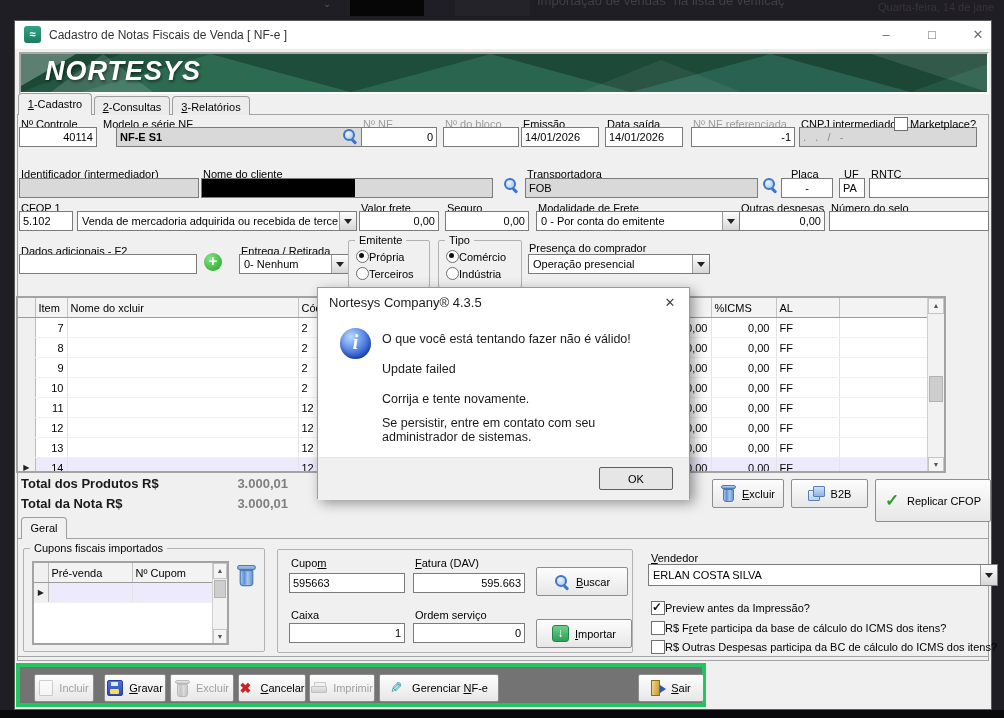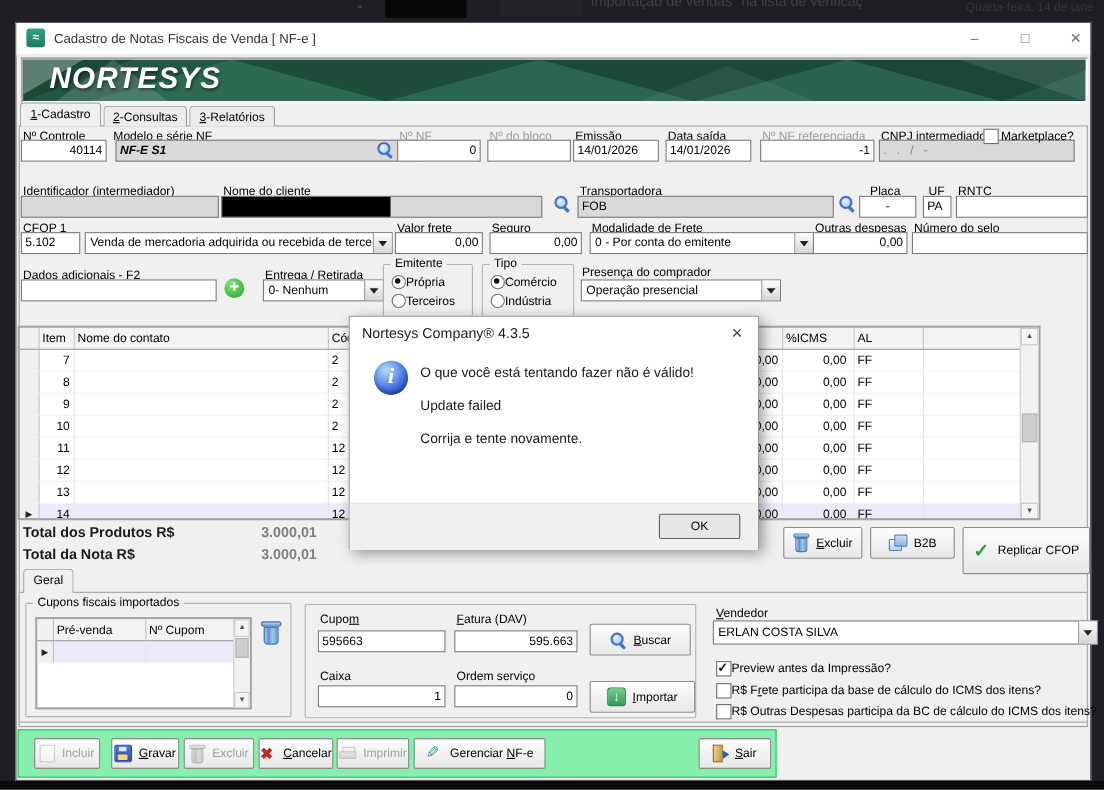--- a/index.html
+++ b/index.html
@@ -65,21 +65,21 @@
   table.grid td.filler,table.grid th.filler{border-right:none}
   table.grid tr.sel td{background:#eceafb}
   table.grid tr.sel td.rowsel{background:#f0f0f0}
   .a-r{text-align:right}
   .pad6{padding-right:6px !important}
   
   .vsb{position:absolute;background:#f2f2f2;border-left:1px solid #cfcfcf;box-sizing:border-box}
   .vsb .arr{position:absolute;left:0;right:0;height:16px;background:#f4f4f4;border:1px solid #c5c5c5;
     box-sizing:border-box;text-align:center;font-size:7px;color:#555;line-height:14px}
   .vsb .thumb{position:absolute;left:1px;right:1px;background:#cecece;border:1px solid #b2b2b2;box-sizing:border-box}
-  .toolbar{position:absolute;border:1px solid #22c55e;background:#86efac;box-sizing:border-box}
+  .toolbar{position:absolute;border:4px solid #22c55e;background:#737373;box-sizing:border-box}
   .totlabel{position:absolute;font-size:13px;font-weight:bold;color:#1a1a1a;white-space:nowrap}
   .totval{position:absolute;font-size:13px;font-weight:bold;color:#7f7f7f;text-align:right}
   
   .ic{display:inline-block;position:relative;flex:0 0 auto}
   .ic-mag{width:16px;height:16px}
   .ic-mag::before{content:"";position:absolute;left:1px;top:1px;width:8px;height:8px;border:2px solid #3f74c9;
     border-radius:50%;background:radial-gradient(circle at 35% 35%,#eef5ff,#9cc0ee)}
   .ic-mag::after{content:"";position:absolute;right:1px;bottom:1px;width:6px;height:3px;background:#3f74c9;
     transform:rotate(45deg);border-radius:1px}
   .ic-plus{width:18px;height:18px;border-radius:50%;background:radial-gradient(circle at 35% 30%,#86e286,#1ea21e)}
@@ -176,21 +176,21 @@
     </div>
 
     <div class="tab" style="left:3px;top:72px;width:74px;height:22px"><u>1</u>-Cadastro</div>
     <div class="tab inactive" style="left:79px;top:75px;width:76px;height:19px"><u>2</u>-Consultas</div>
     <div class="tab inactive" style="left:157px;top:75px;width:78px;height:19px"><u>3</u>-Relatórios</div>
     <div class="panel" style="left:2px;top:93px;width:972px;height:547px"></div>
 
     <span class="lbl" style="left:6px;top:97px">Nº Controle</span>
     <input class="fld num" style="left: 4px; top: 106px; width: 78px;" value="40114">
     <span class="lbl" style="left:88px;top:97px">Modelo e série NF</span>
-    <input class="fld ro bold" style="left: 90px; top: 106px; width: 276px; font-style: italic;" value="NF-E S1">
+    <input class="fld ro bold" style="left: 101px; top: 106px; width: 276px;" value="NF-E S1">
     <span class="ic ic-mag" style="position:absolute;left:327px;top:107px"></span>
     <span class="lbl dim" style="left:348px;top:97px">Nº NF</span>
     <input class="fld num" style="left: 346px; top: 106px; width: 76px;" value="0">
     <span class="lbl dim" style="left:430px;top:97px">Nº do bloco</span>
     <input class="fld" style="left: 428px; top: 106px; width: 76px;">
     <span class="lbl" style="left:508px;top:97px">Emissão</span>
     <input class="fld" style="left: 506px; top: 106px; width: 78px;" value="14/01/2026">
     <span class="lbl" style="left:592px;top:97px">Data saída</span>
     <input class="fld" style="left: 590px; top: 106px; width: 78px;" value="14/01/2026">
     <span class="lbl dim" style="left:678px;top:97px">Nº NF referenciada</span>
@@ -289,21 +289,21 @@
             <col style="width:345px">
             <col style="width:68px">
             <col style="width:65px">
             <col style="width:63px">
             <col style="width:90px">
           </colgroup>
         <thead>
             <tr>
           <th class="rowsel"></th>
           <th>Item</th>
-          <th>Nome do contato</th>
+          <th>Nome do xcluir</th>
           <th>Código</th>
           <th></th>
           <th>%ICMS</th>
           <th>AL</th>
           <th class="filler"></th>
         </tr>
           </thead>
         <tbody id="prodrows">
             <tr class="">
               <td class="rowsel"></td>
@@ -519,16 +519,17 @@
       </div>
   </div>
 
   <div class="modal">
     <div class="mtitle">Nortesys Company® 4.3.5</div>
     <div class="mclose">✕</div>
     <span class="ic-info" style="position:absolute;left:22px;top:40px"></span>
     <div class="mline" style="top:44px">O que você está tentando fazer não é válido!</div>
     <div class="mline" style="top:74px">Update failed</div>
     <div class="mline" style="top:104px">Corrija e tente novamente.</div>
+    <div class="mline" style="top:128px;width:292px">Se persistir, entre em contato com seu administrador de sistemas.</div>
     <div class="mfooter"></div>
     <div class="btn ok" style="left:281px;top:179px;width:74px;height:23px">OK</div>
   </div>
 </div>
 
 </body></html>

